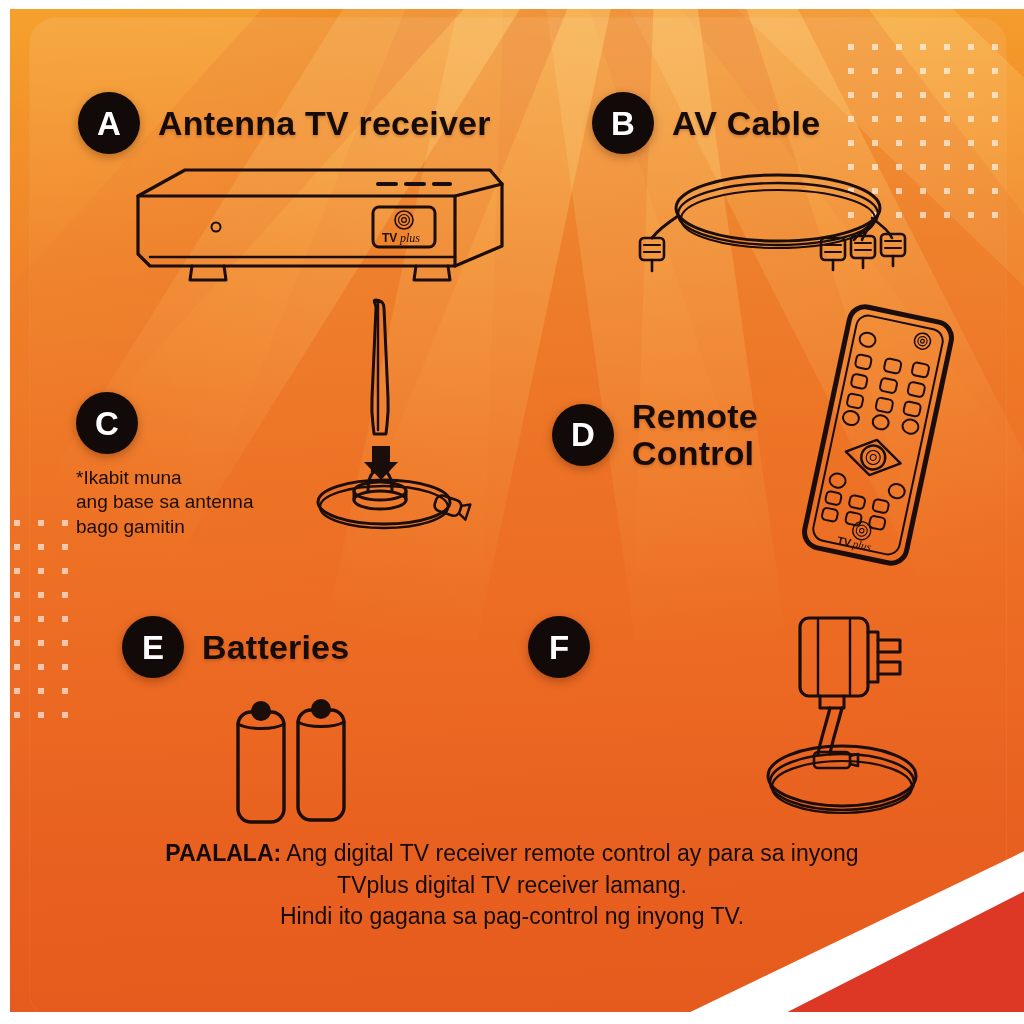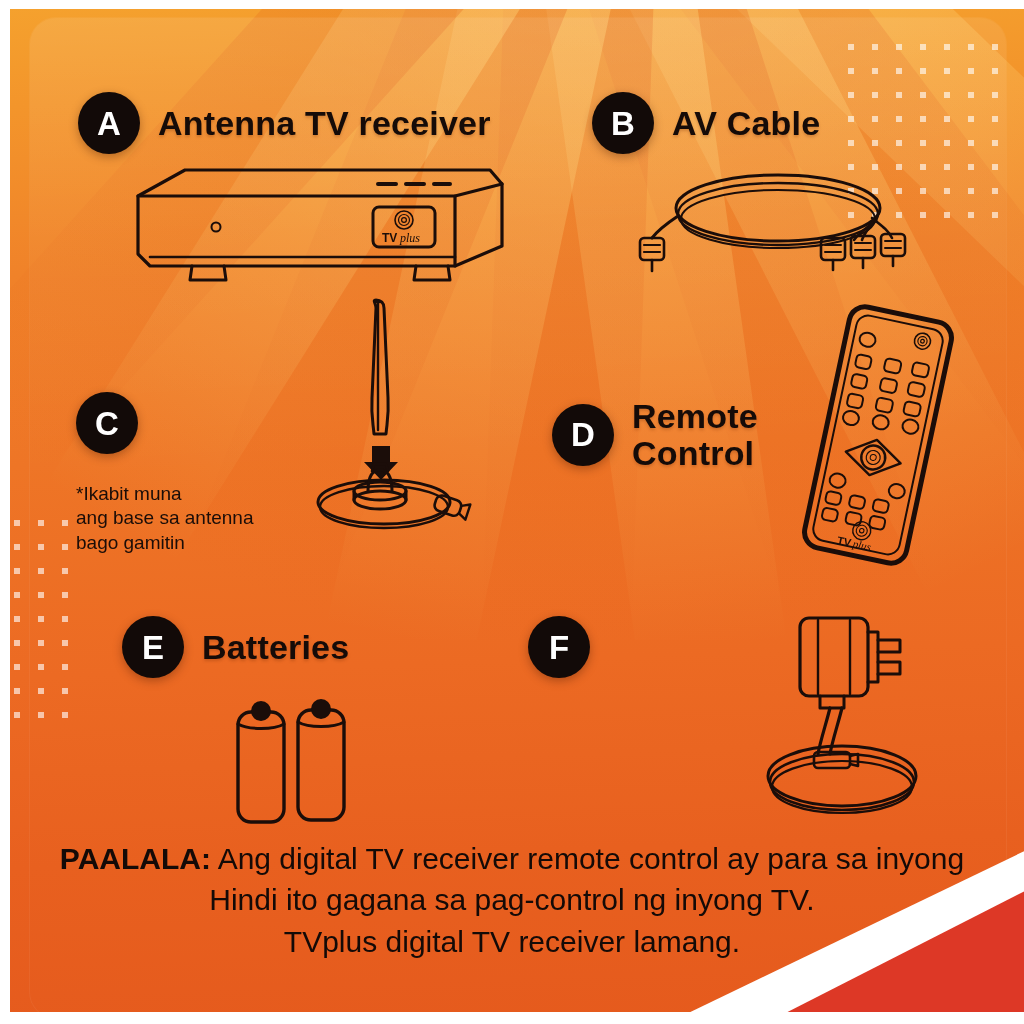--- a/index.html
+++ b/index.html
@@ -38,27 +38,27 @@
 
   
   .item{position:absolute;}
   .hdr{display:flex;align-items:center;gap:18px;}
   .badge{width:62px;height:62px;border-radius:50%;background:#120a08;
     display:flex;align-items:center;justify-content:center;
     color:#fff;font-size:33px;font-weight:bold;line-height:1;
     box-shadow:0 3px 10px rgba(60,20,0,.35);flex:0 0 auto;}
   .ttl{font-size:34px;font-weight:bold;color:#150b08;letter-spacing:.2px;line-height:1.08;
     text-shadow:0 2px 3px rgba(120,45,10,.28);white-space:pre-line;}
-  .note{margin-top:28px;font-size:19px;color:#1a0d08;line-height:1.28;white-space:pre-line;}
+  .note{margin-top:12px;font-size:19px;color:#1a0d08;line-height:1.28;white-space:pre-line;}
 
   .ink{stroke:#1b0d09;fill:none;stroke-linecap:round;stroke-linejoin:round;}
 
   
   .footer{position:absolute;left:0;right:0;top:838px;text-align:center;
-    font-size:30px;color:#140a07;line-height:1.38;}
+    font-size:23px;color:#140a07;line-height:1.38;}
   .footer b{font-weight:bold;}
 </style>
 </head>
 <body>
 
 <div class="poster">
 
   <div class="bg-base"></div>
 
   <div class="rays">
@@ -343,22 +343,22 @@
     <path class="ink" stroke-width="2.6" d="M92 150 L100 148 L100 160 L92 158"></path>
     <ellipse class="ink" stroke-width="3" cx="84" cy="170" rx="74" ry="30"></ellipse>
     <ellipse class="ink" stroke-width="2.6" cx="84" cy="176" rx="72" ry="28"></ellipse>
     <ellipse class="ink" stroke-width="2.2" cx="84" cy="181" rx="70" ry="26"></ellipse>
   </svg>
 
   <div class="footer">
     <div>
       <b>PAALALA:</b><span> Ang digital TV receiver remote control ay para sa inyong</span>
     </div>
+    <div>TVplus digital TV receiver lamang.</div>
     <div>Hindi ito gagana sa pag-control ng inyong TV.</div>
-    <div>TVplus digital TV receiver lamang.</div>
   </div>
 
   <div class="diag-white"></div>
   <div class="diag-red"></div>
   <div class="bottom-white"></div>
   <div class="top-white"></div>
   <div class="left-white"></div>
 
 </div>
 

